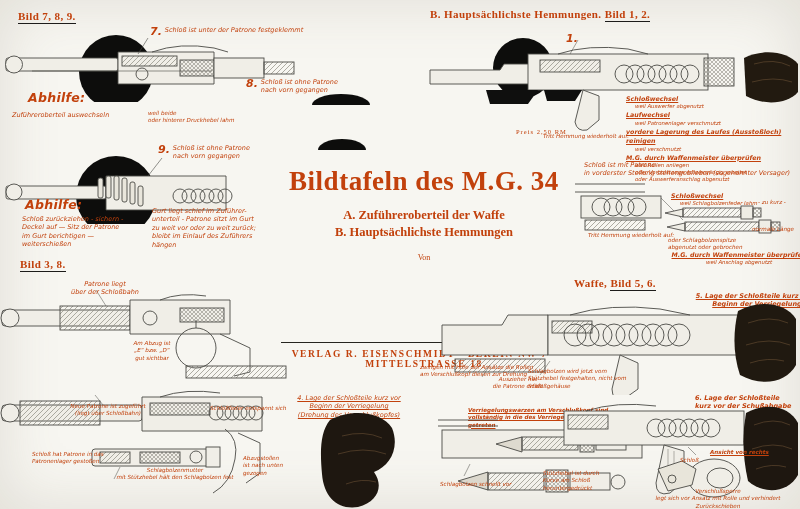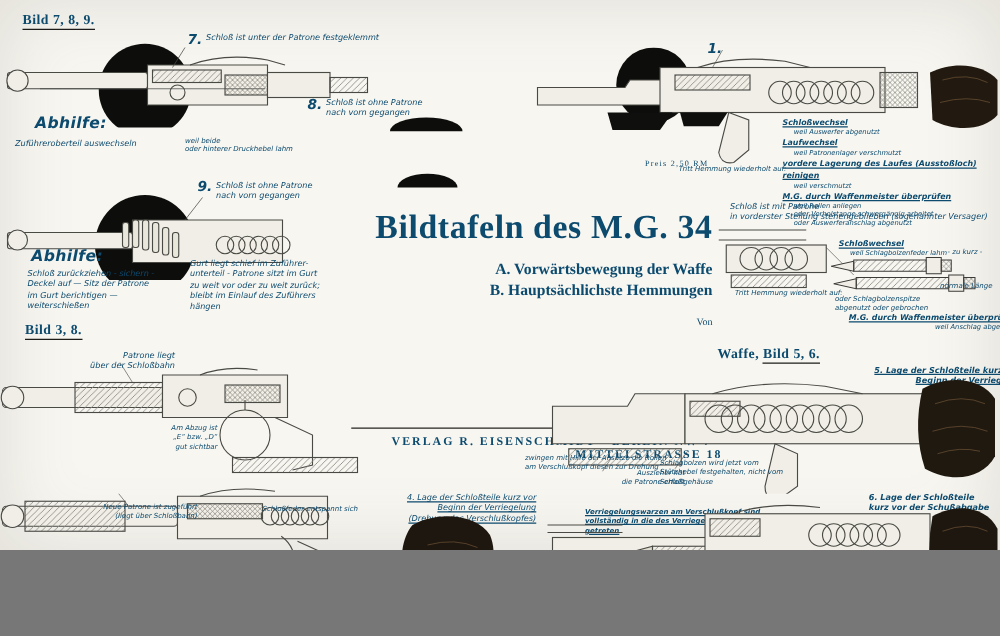--- a/index.html
+++ b/index.html
@@ -1,29 +1,29 @@
 <!DOCTYPE html>
 <html><head>
 <meta charset="utf-8">
 <style>
   html,body{margin:0;padding:0;background:#777;}
-  .page{position:relative;width:800px;height:440px;background:#f7f6f1;overflow:hidden;
-        font-family:"DejaVu Sans",sans-serif;color:#0c4a6e;
+  .page{position:relative;width:800px;height:509px;background:#f7f6f1;overflow:hidden;
+        font-family:"DejaVu Sans",sans-serif;color:#c2410c;
         box-shadow:inset 0 0 60px rgba(120,110,90,.18);}
   .abs{position:absolute;}
   .h-bild{font-family:"Liberation Serif",serif;font-weight:bold;font-size:11px;letter-spacing:.4px;}
   .h-bild .u{border-bottom:1.6px solid #1d1c1a;padding-bottom:1px;}
   .ann{font-style:italic;font-size:6.5px;line-height:1.3;white-space:pre-line;}
   .ann-sm{font-style:italic;font-size:5.6px;line-height:1.3;white-space:pre-line;}
   .ann-b{font-weight:bold;}
   .ann-u{text-decoration:underline;}
   .num{font-style:italic;font-weight:bold;font-size:11px;margin-right:3px;line-height:1;}
   .figlab{display:flex;align-items:flex-start;}
   .abh{font-style:italic;font-size:12.5px;font-weight:bold;letter-spacing:.3px;}
-  .ctr{text-align:right;}
+  .ctr{text-align:center;}
   .serif{font-family:"Liberation Serif",serif;}
   .title{font-size:27px;font-weight:bold;letter-spacing:.5px;}
   .subt{font-size:12.5px;font-weight:bold;}
   .von{font-size:8px;}
   .auth{font-size:9px;}
   .ed{font-size:9px;letter-spacing:3px;}
   .pub{font-size:9.5px;letter-spacing:1.6px;font-weight:bold;}
   .rule{border-top:1.6px solid #26251f;height:0;}
   .lens{background:#0d0d0c;border-radius:100% 100% 0 0 / 200% 200% 0 0;}
   .rm .t{font-style:italic;font-weight:bold;font-size:6.3px;text-decoration:underline;line-height:1.5;}
@@ -182,26 +182,30 @@
 
   <div class="abs ann ctr ann-u" style="left:269px;top:394px;width:160px">4. Lage der Schloßteile kurz vor
 Beginn der Verriegelung
 (Drehung des Verschlußkopfes)</div>
   <svg class="abs" style="left:312px;top:408px" width="90" height="100" viewBox="0 0 90 100">
     <path d="M18 12 C40 0 70 4 80 20 C88 40 78 58 62 64 C72 78 66 94 46 99 C26 102 12 90 10 66 C8 44 8 24 18 12 Z" fill="#1e1710"></path>
     <path d="M30 28 q22 -6 40 2 M26 46 q26 -8 48 0 M34 76 q16 -6 30 -2" stroke="#6e5335" stroke-width="0.8" fill="none" opacity="0.7"></path>
   </svg>
 
   <div class="abs serif title ctr" style="left:278px;top:166px;width:292px">Bildtafeln des M.G. 34</div>
-  <div class="abs serif subt ctr" style="left:278px;top:208px;width:292px">A. Vorwärtsbewegung der Waffe</div>
+  <div class="abs serif subt ctr" style="left:278px;top:208px;width:292px">A. Zuführeroberteil der Waffe</div>
   <div class="abs serif subt ctr" style="left:278px;top:225px;width:292px">B. Hauptsächlichste Hemmungen</div>
   <div class="abs serif von ctr" style="left:278px;top:253px;width:292px">Von</div>
   <div class="abs rule" style="left:281px;top:342px;width:288px"></div>
   <div class="abs serif pub ctr" style="left:270px;top:349px;width:308px">VERLAG R. EISENSCHMIDT · BERLIN NW 7 · MITTELSTRASSE 18</div>
 
+  <div class="abs h-bild" style="left:430px;top:8px">
+    <span>B. Hauptsächlichste Hemmungen.</span>
+    <span class="u">Bild 1, 2.</span>
+  </div>
 
   <svg class="abs" style="left:428px;top:38px" width="372" height="100" viewBox="0 0 372 100">
     <circle cx="95" cy="30" r="30" fill="#0d0d0c"></circle>
     <g stroke="#4a4a45" stroke-width="0.9" fill="#f0eee7">
       <path d="M2 32 h70 l4 -6 h30 v20 h-104 z"></path>
       <rect x="100" y="16" width="180" height="36"></rect>
       <path d="M130 16 q30 -10 70 -5 l20 5" fill="none"></path>
       <rect x="112" y="22" width="60" height="12" fill="url(#hz)"></rect>
       <g fill="none">
         <circle cx="196" cy="36" r="9"></circle>

